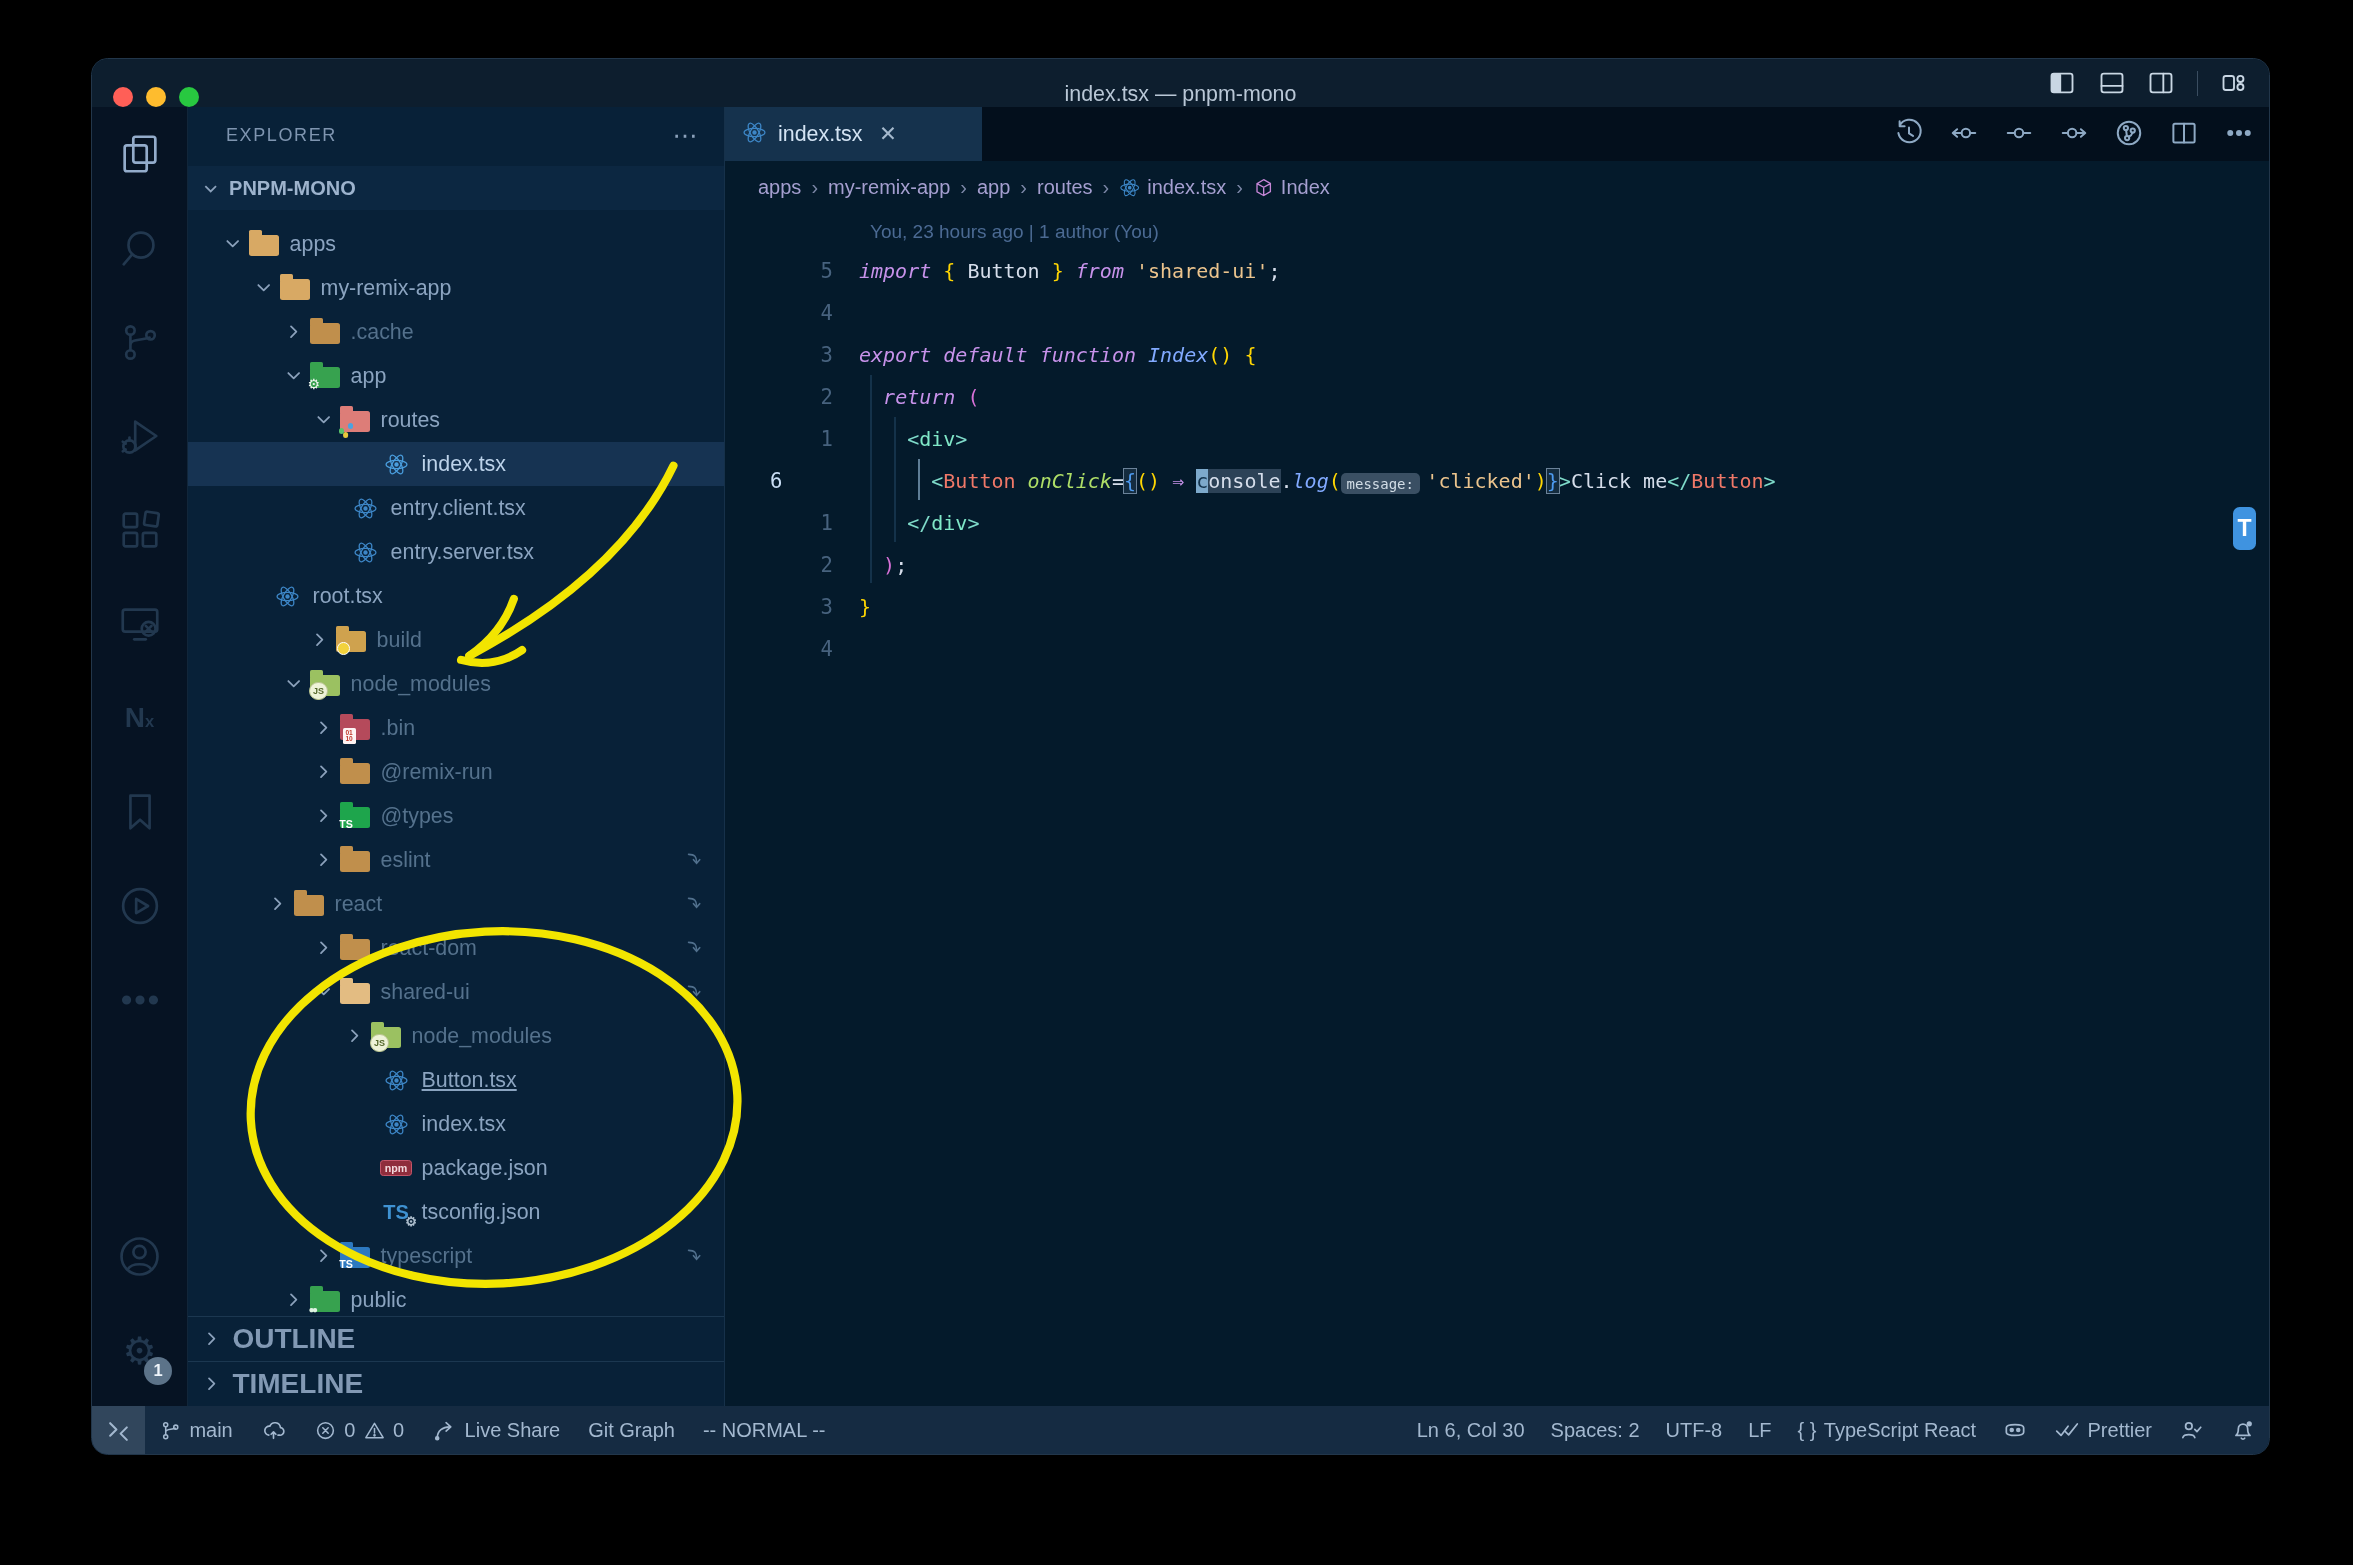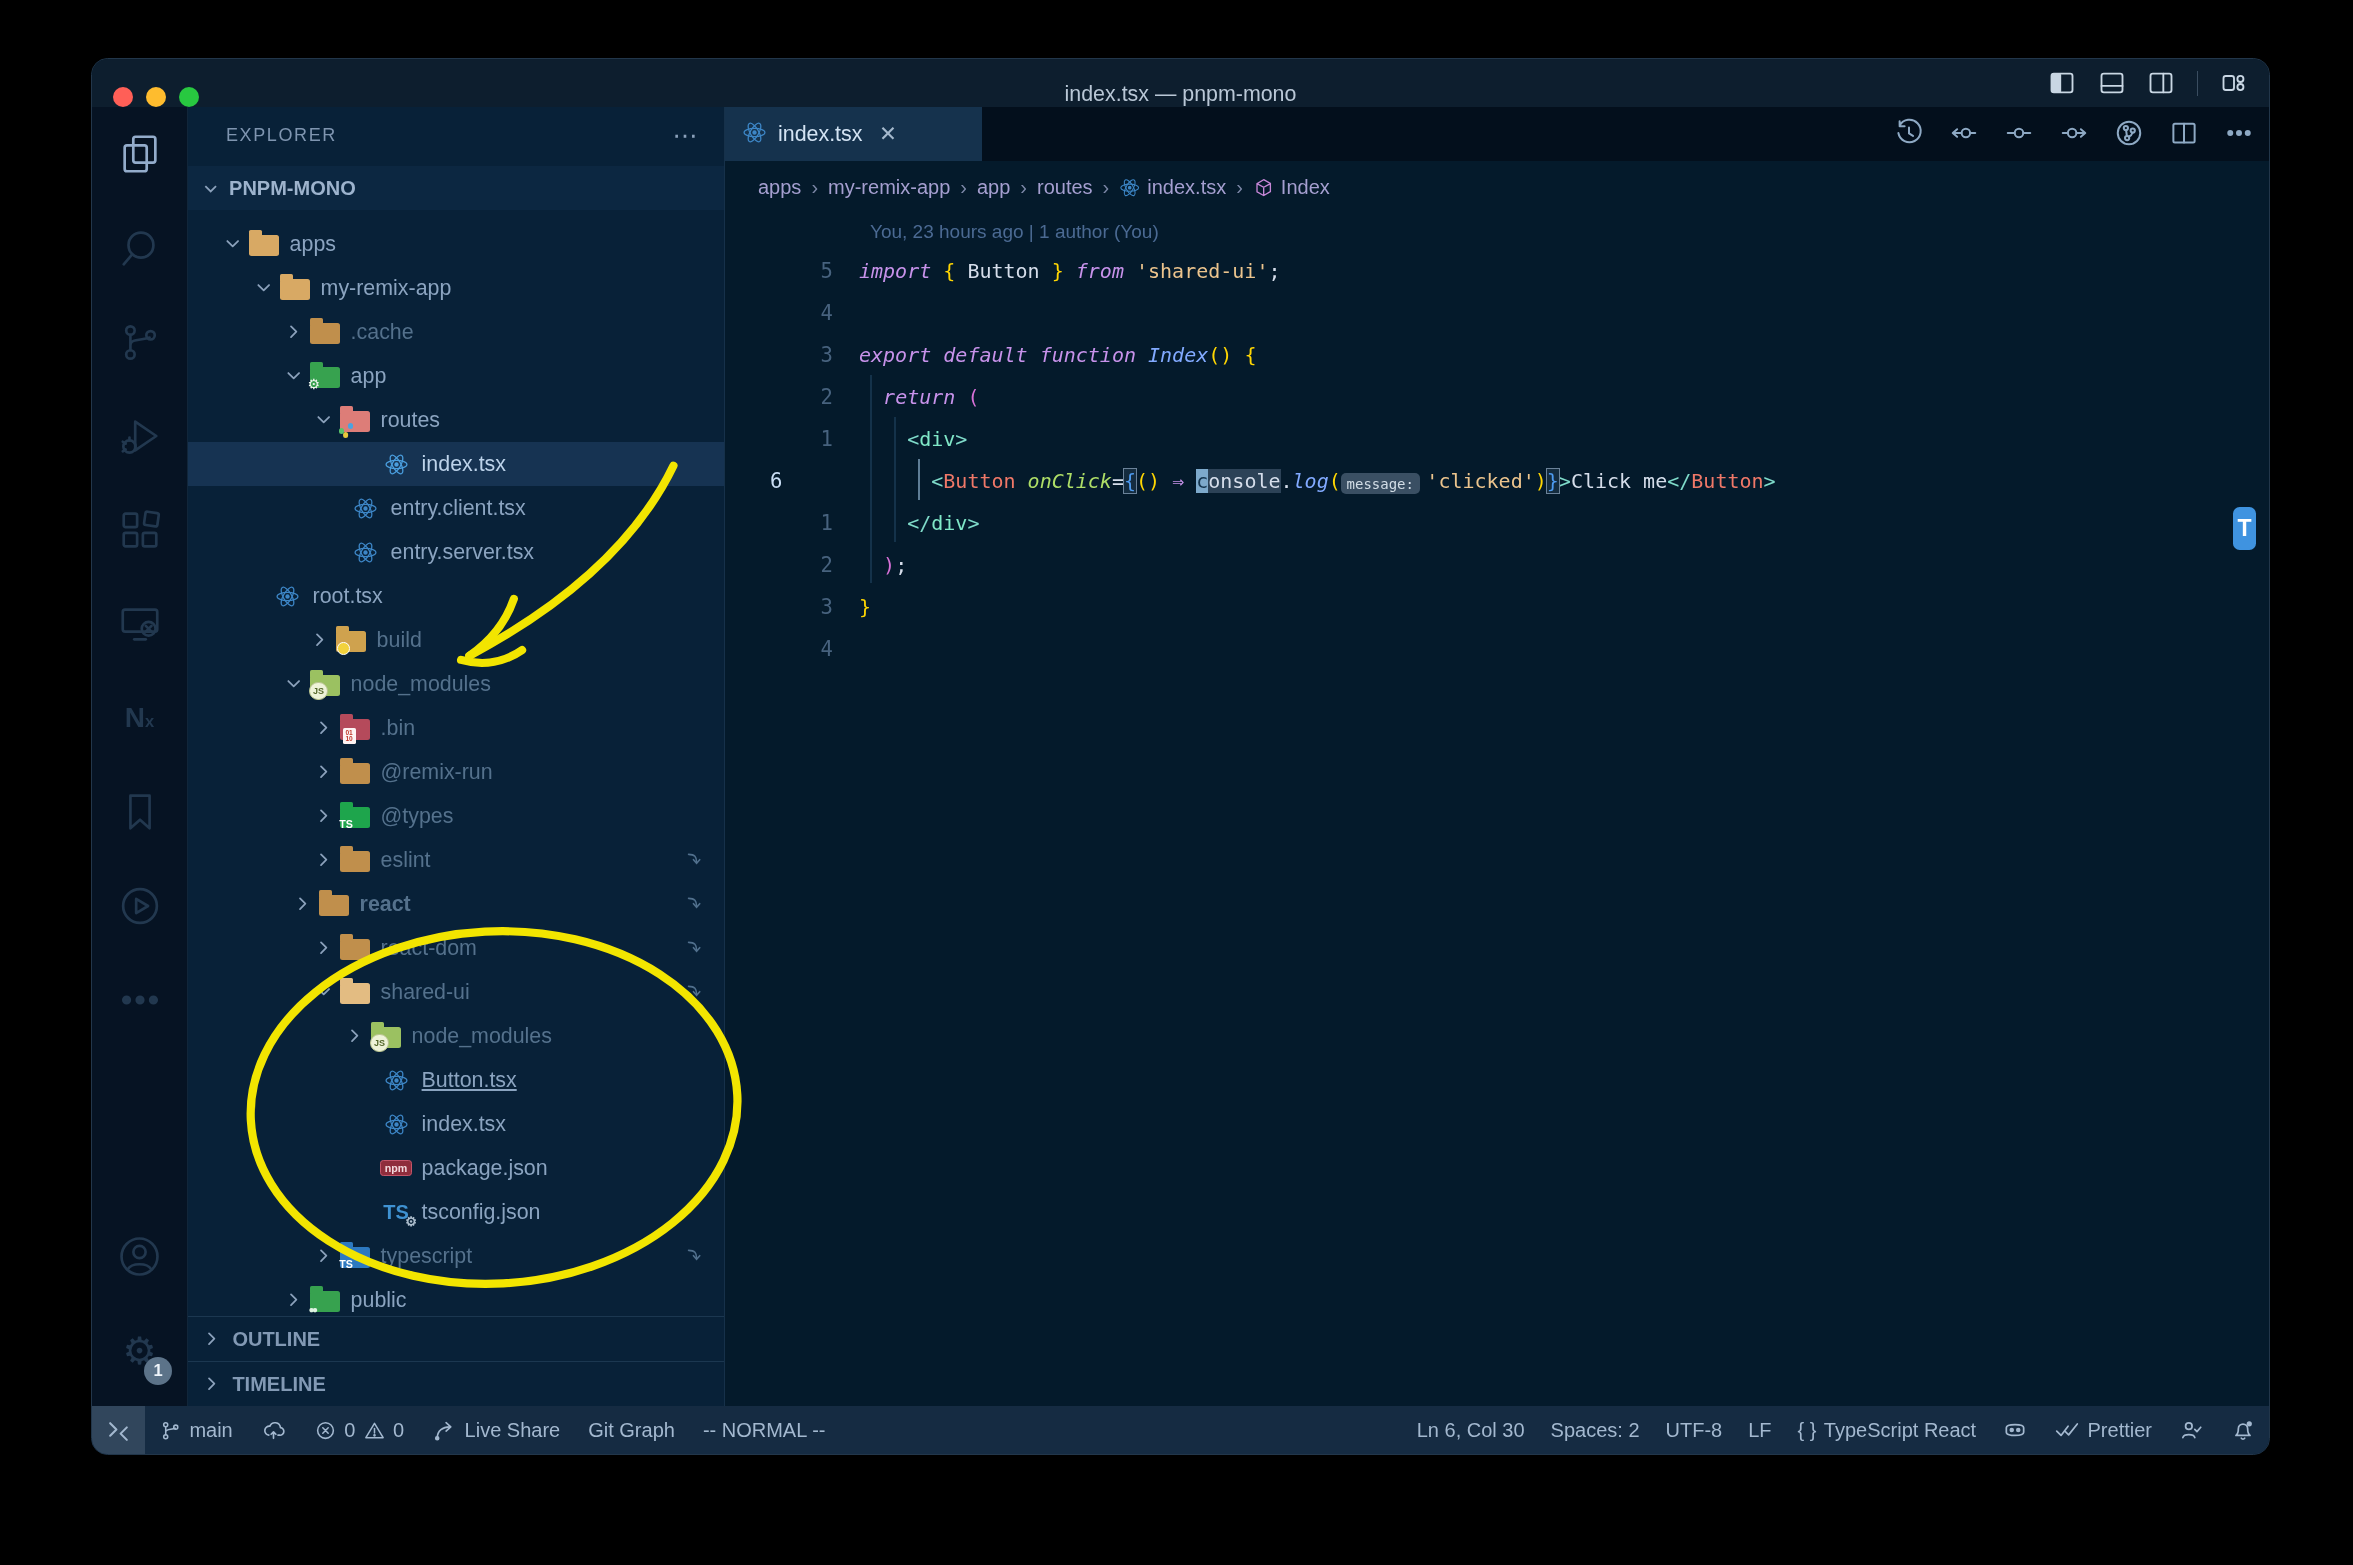--- a/index.html
+++ b/index.html
@@ -46,21 +46,21 @@
   .symlink{position:absolute;right:18px;color:#51708d;display:flex;}
   .fold{position:relative;width:30px;height:21.4px;border-radius:2.5px;margin-top:3.3px;}
   .fold:before{content:"";position:absolute;left:0;top:-5px;width:13px;height:6.6px;border-radius:1.6px 1.6px 0 0;background:inherit;}
   .fbadge{position:absolute;z-index:2;display:flex;align-items:center;justify-content:center;}
   .npmchip{background:#8f2d3c;border:1.6px solid #c4556a;color:#f3d9dd;font-size:10.7px;font-weight:bold;
            border-radius:3.3px;padding:1.6px 4.1px;line-height:1;}
   .tschip{color:#3f92d2;font-weight:bold;font-size:20px;position:relative;}
   .tschip .mini-gear{position:absolute;right:-8.2px;bottom:-5px;font-size:13px;color:#aebfce;}
   .sb-panels{position:absolute;left:0;right:0;bottom:0;}
   .sb-panel{height:44px;border-top:0.8px solid #1b3750;display:flex;align-items:center;gap:10px;padding-left:13px;
-            color:#8299b4;font-size:20px;font-weight:bold;}
+            color:#8299b4;font-size:28px;font-weight:bold;}
   
   .editor{flex:1;position:relative;background:#041a2b;}
   .tabbar{position:absolute;left:0;top:0;right:0;height:54px;background:#030f1c;display:flex;align-items:stretch;}
   .tab{width:225px;background:#15324d;display:flex;align-items:center;gap:11.5px;padding:0 15px 0 16.5px;flex:none;}
   .tab-label{color:#d3e3f3;font-size:21.4px;}
   .tab-close{color:#a5b9cd;font-size:21.4px;margin-left:5px;}
   .ed-actions{position:absolute;right:15px;top:0;height:54px;display:flex;align-items:center;gap:25px;color:#8ea9c4;}
   .breadcrumbs{position:absolute;left:0;top:54px;right:0;height:53px;display:flex;align-items:center;gap:10px;
                padding-left:33px;color:#a59fd0;font-size:20px;background:#041a2b;}
   .bc-sep{color:#7d88a8;font-size:20px;}
@@ -424,21 +424,21 @@
                 <span class="fold" style="background:#c08f4c"></span>
               </span>
               <span class="tlabel">eslint</span>
               <span class="symlink">
                 <svg width="21.4" height="21.4" viewBox="0 0 24 24" fill="none" stroke="currentColor" stroke-width="1.8" stroke-linecap="round">
                   <path d="M4 6 c7,0 9,2.5 9,9"></path>
                   <path d="M9.5 12 l3.5 4 3.5 -4"></path>
                 </svg>
               </span>
             </div>
-            <div class="tree-row dim" style="padding-left: 102px; font-weight: bold;">
+            <div class="tree-row dim" style="padding-left: 77px;">
               <span class="chev-slot chev">
                 <svg width="21.4" height="21.4" viewBox="0 0 24 24" fill="none" stroke="currentColor" stroke-width="2" stroke-linecap="round" stroke-linejoin="round">
                   <polyline points="9,6 15,12 9,18"></polyline>
                 </svg>
               </span>
               <span class="ticon">
                 <span class="fold" style="background:#c08f4c"></span>
               </span>
               <span class="tlabel">react</span>
               <span class="symlink">

